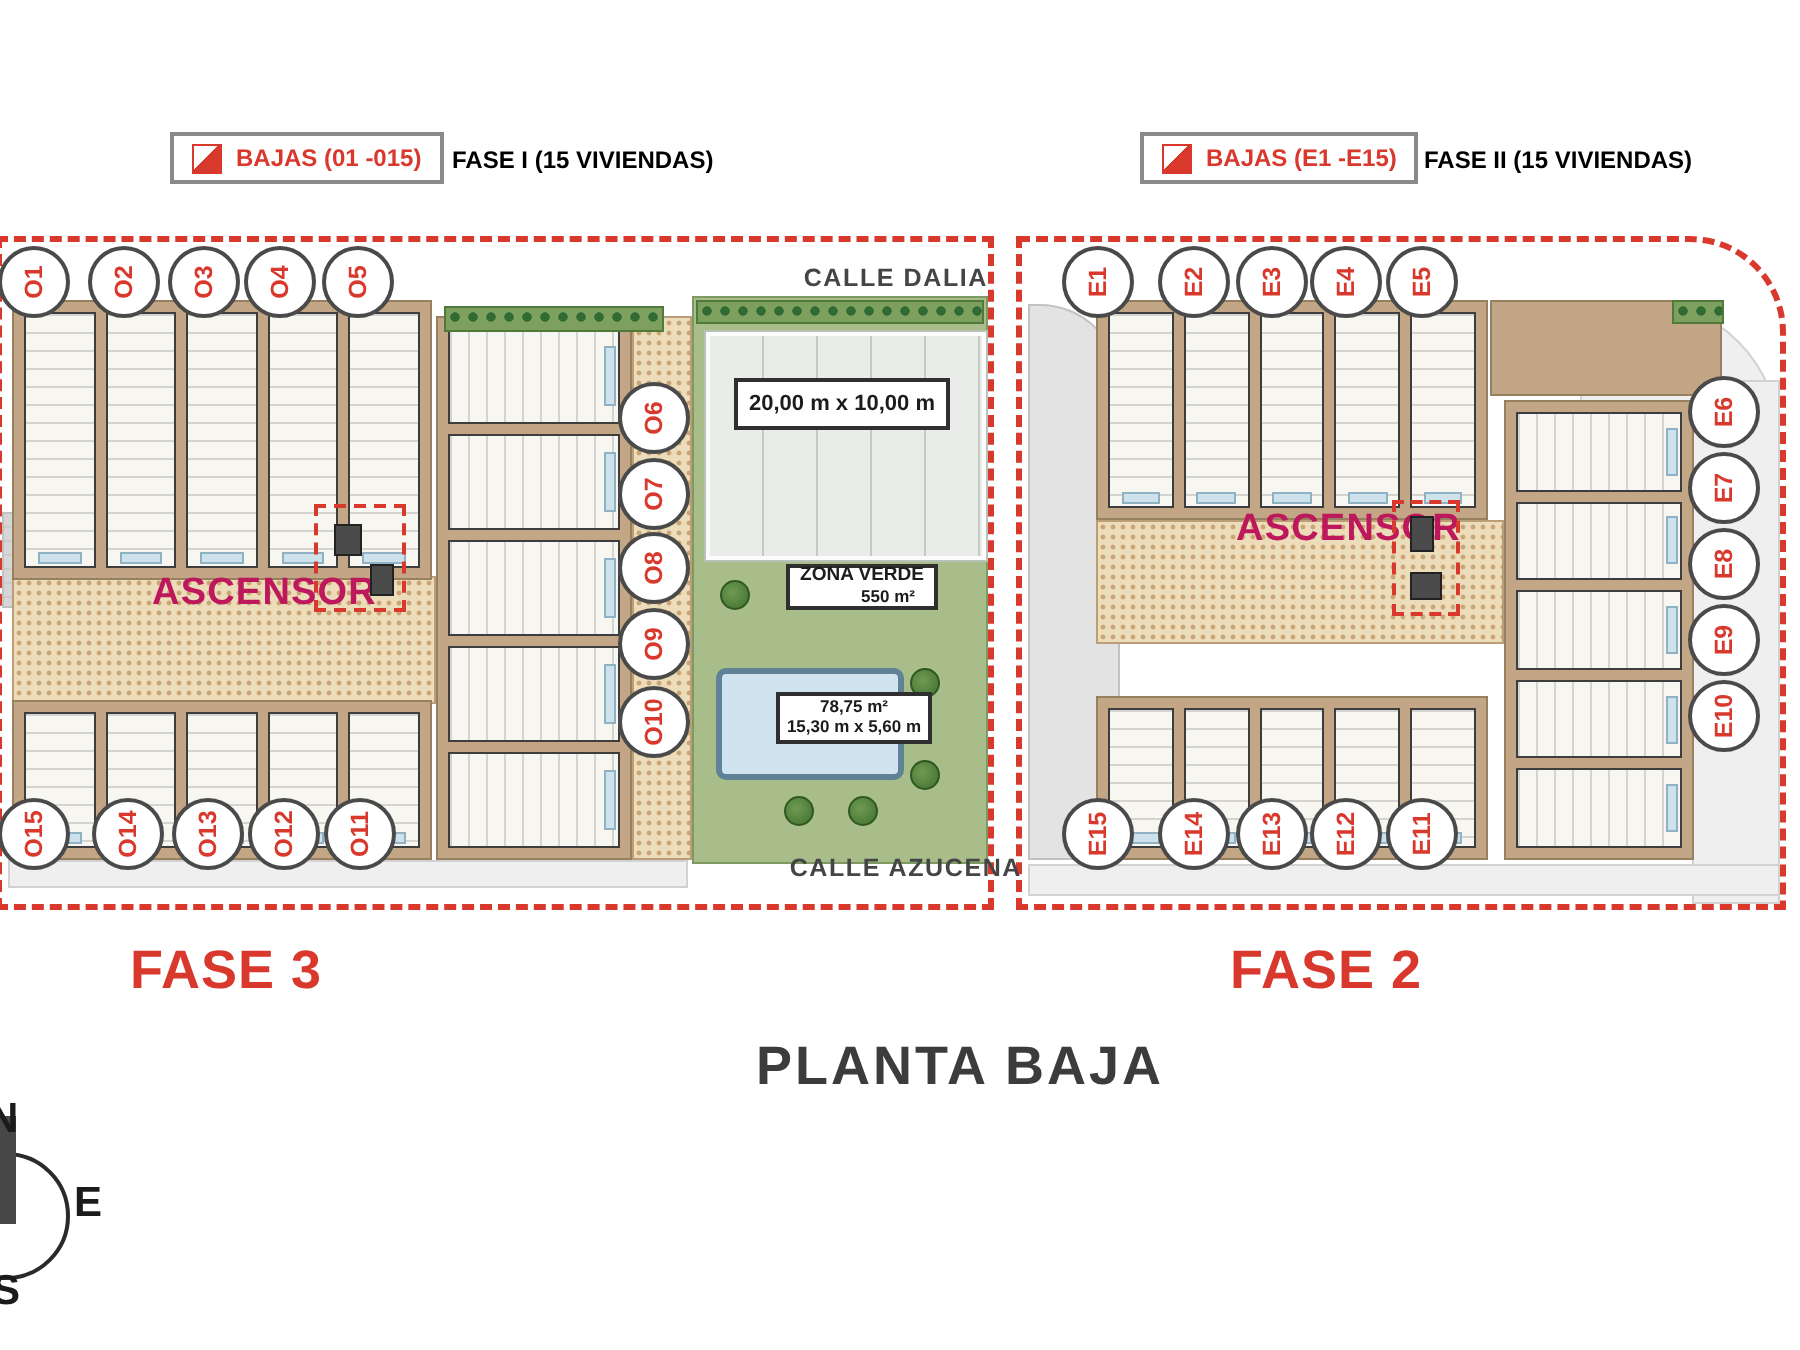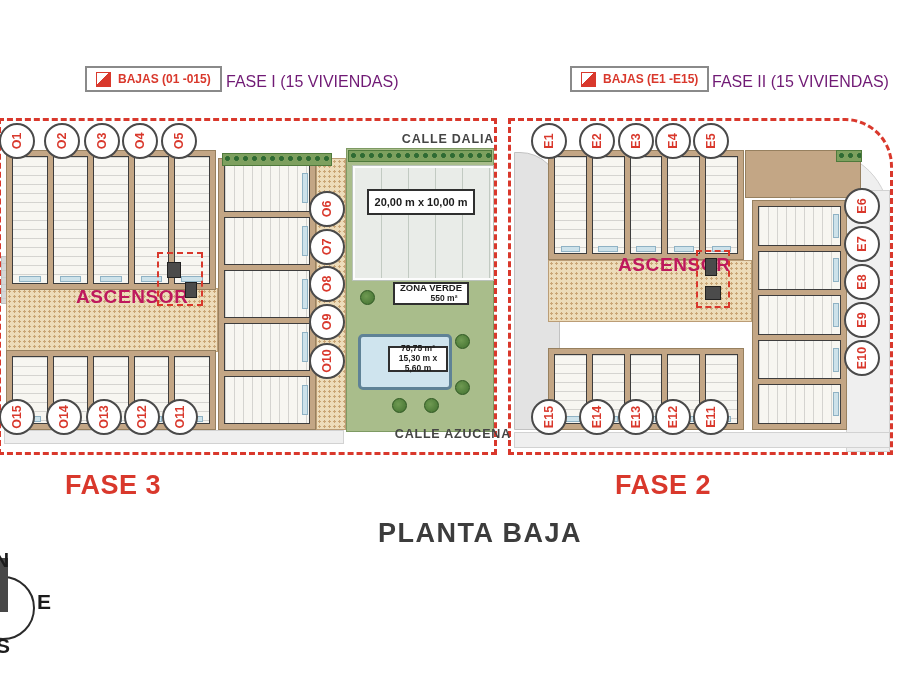--- a/index.html
+++ b/index.html
@@ -47,21 +47,21 @@
 
   .street{color:#454545;font-weight:bold;font-size:12.5px;letter-spacing:.8px;text-align:right;z-index:4;}
   .ascensor{color:#be185d;font-weight:bold;font-size:19px;letter-spacing:.6px;z-index:5;}
   .fase-label{color:#d9382c;font-weight:bold;font-size:27px;letter-spacing:.5px;}
   .title{color:#3c3c3c;font-weight:bold;font-size:27px;letter-spacing:1.5px;}
 
   .legend-box{border:2px solid #8a8a8a;display:flex;align-items:center;gap:7px;padding:0 9px;height:26px;}
   .legend-swatch{width:13px;height:13px;border:1.5px solid #d9382c;
                  background:linear-gradient(135deg,#fff 45%,#d9382c 45%);flex:none;}
   .legend-label{color:#d9382c;font-weight:bold;font-size:12px;white-space:nowrap;}
-  .phase-title{color:#701a75;font-weight:normal;font-size:16px;white-space:nowrap;}
+  .phase-title{color:#000000;font-weight:bold;font-size:12px;white-space:nowrap;}
 
   .compass-circle{width:64px;height:64px;border:2px solid #2a2a2a;border-radius:50%;background:transparent;}
   .compass-needle{width:10px;height:54px;background:#474747;}
   .compass-letter{font-weight:bold;font-size:21px;color:#1b1b1b;}
 </style>
 </head>
 <body>
 
 <div class="abs legend-box" style="left:85px;top:66px;">
   <span class="legend-swatch"></span>
@@ -114,21 +114,21 @@
 
 <div class="abs green" style="left:346px;top:148px;width:148px;height:284px;"></div>
 <div class="abs hedge" style="left:348px;top:150px;width:144px;height:12px;"></div>
 <div class="abs courtbox" style="left:353px;top:166px;width:140px;height:114px;"></div>
 <div class="abs labelbox" style="left:367px;top:189px;width:108px;height:26px;font-size:11px;">20,00 m x 10,00 m</div>
 <div class="abs labelbox" style="left:393px;top:282px;width:76px;height:23px;">
   <span style="font-size:9.5px;">ZONA VERDE</span>
   <span style="font-size:8.5px;padding-left:26px;">550 m²</span>
 </div>
 <div class="abs pool" style="left:358px;top:334px;width:94px;height:56px;"></div>
-<div class="abs labelbox" style="left:388px;top:346px;width:60px;height:26px;">
+<div class="abs labelbox" style="left:388px;top:346px;width:78px;height:26px;">
   <span style="font-size:8.5px;">78,75 m²</span>
   <span style="font-size:8.5px;">15,30 m x 5,60 m</span>
 </div>
 <div class="abs tree" style="left:360px;top:290px;"></div>
 <div class="abs tree" style="left:455px;top:334px;"></div>
 <div class="abs tree" style="left:455px;top:380px;"></div>
 <div class="abs tree" style="left:392px;top:398px;"></div>
 <div class="abs tree" style="left:424px;top:398px;"></div>
 
 <div class="abs street" style="left:346px;top:132px;width:148px;">CALLE DALIA</div>

